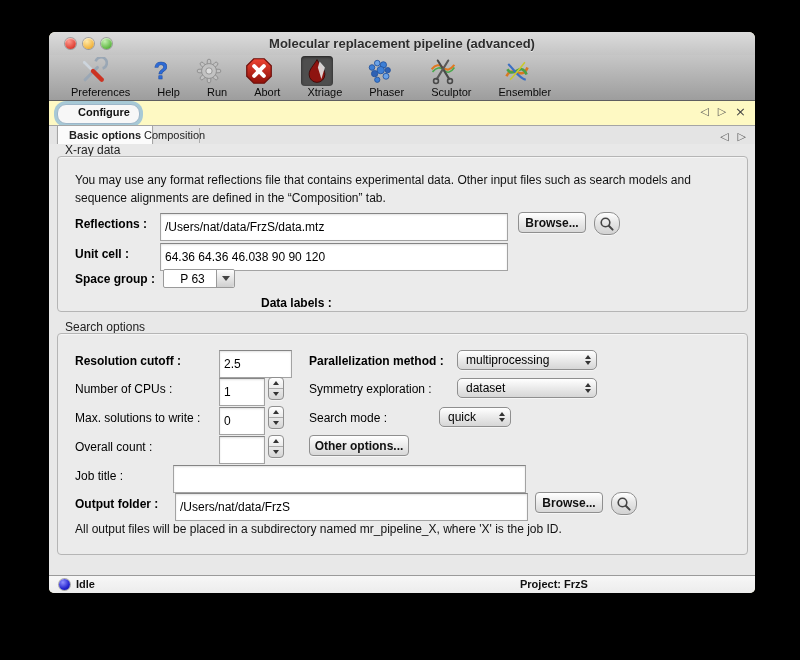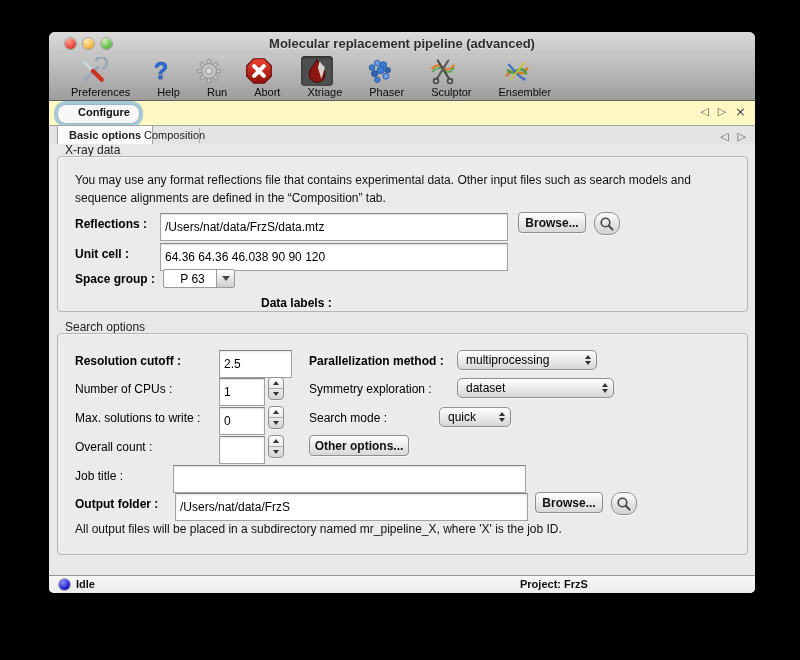--- a/index.html
+++ b/index.html
@@ -337,21 +337,21 @@
   <input class="tf" style="left: 170px; top: 346px; width: 36px;" value="1">
   <span class="spin" style="left:219px;top:345px;">
       <span class="up">
         <i></i>
       </span>
       <span class="dn">
         <i></i>
       </span>
     </span>
   <span class="flabel" style="left:260px;top:350px;">Symmetry exploration :</span>
-  <span class="popup" style="left:408px;top:346px;width:157px;">
+  <span class="popup" style="left:408px;top:346px;width:140px;">
     <span>dataset</span>
     <span class="pu-arrows">
         <i class="up"></i>
         <i class="dn"></i>
       </span>
   </span>
 
   <span class="flabel" style="left:26px;top:379px;">Max. solutions to write :</span>
   <input class="tf" style="left: 170px; top: 375px; width: 36px;" value="0">
   <span class="spin" style="left:219px;top:374px;">

